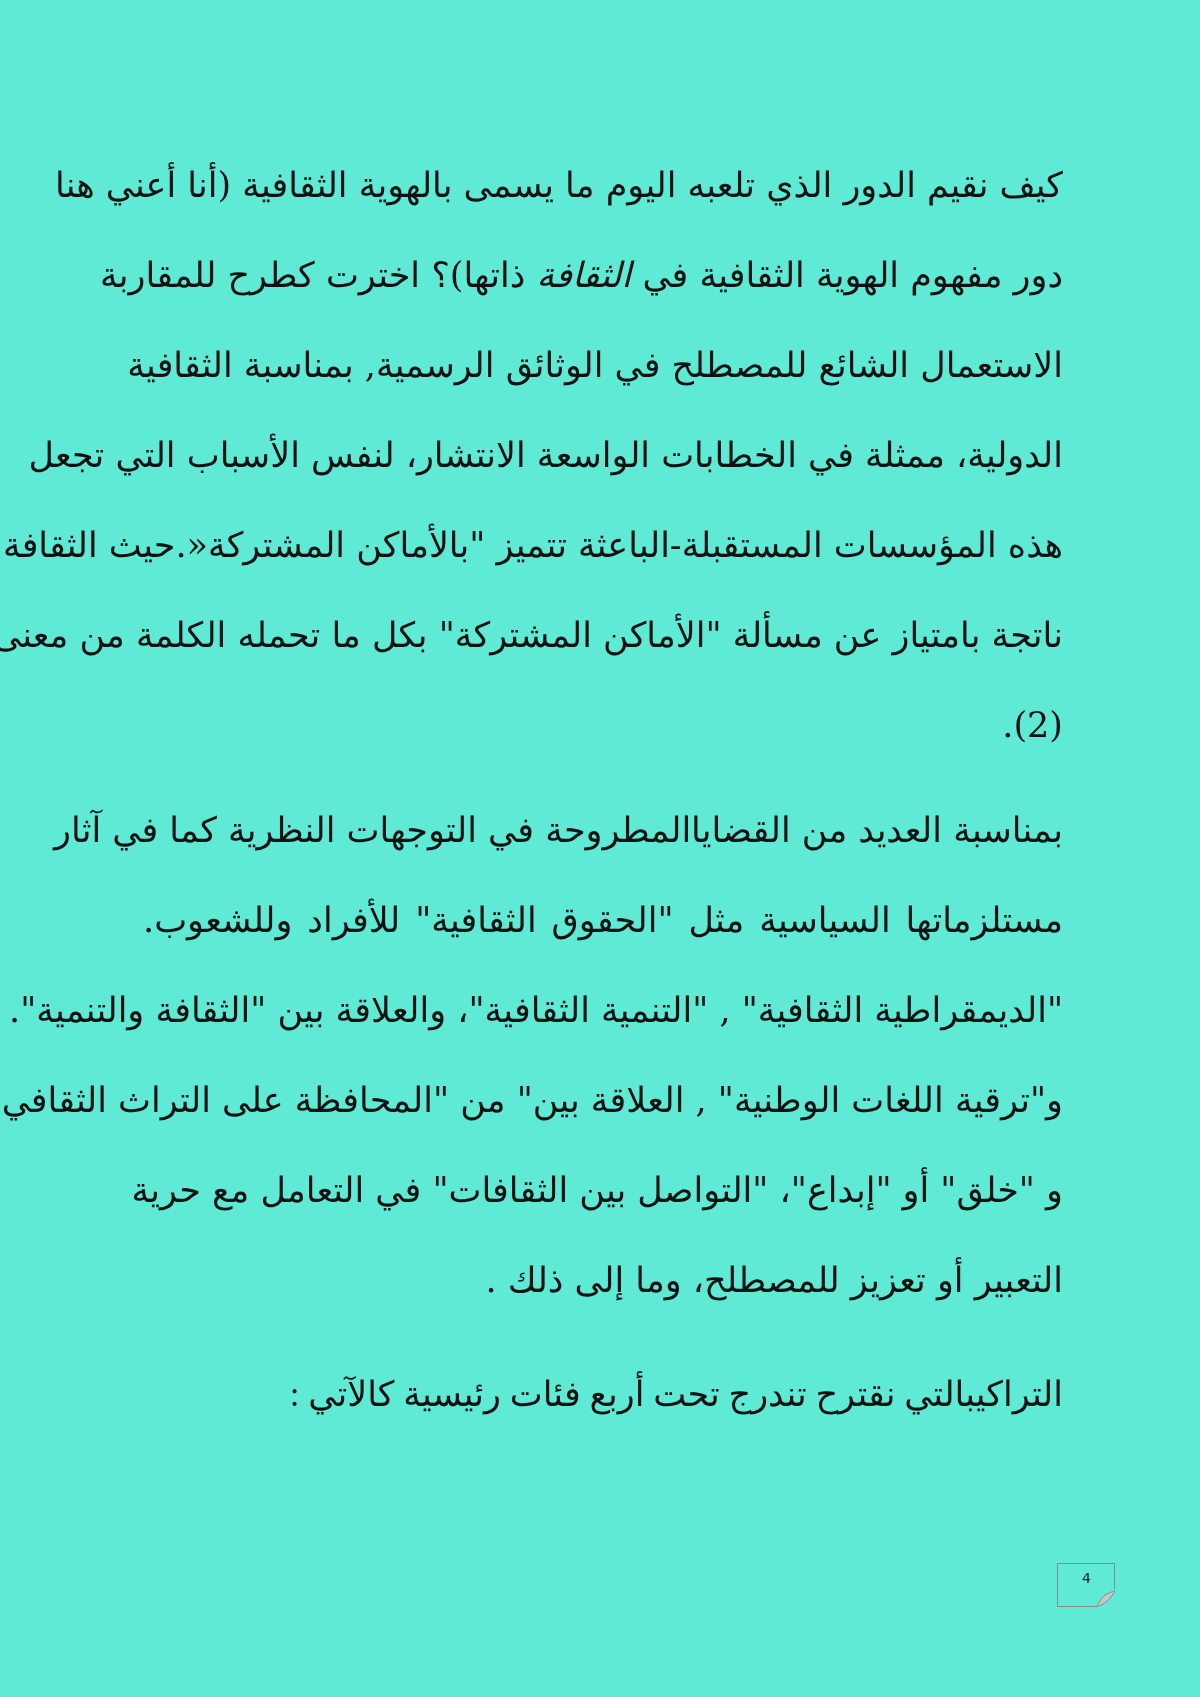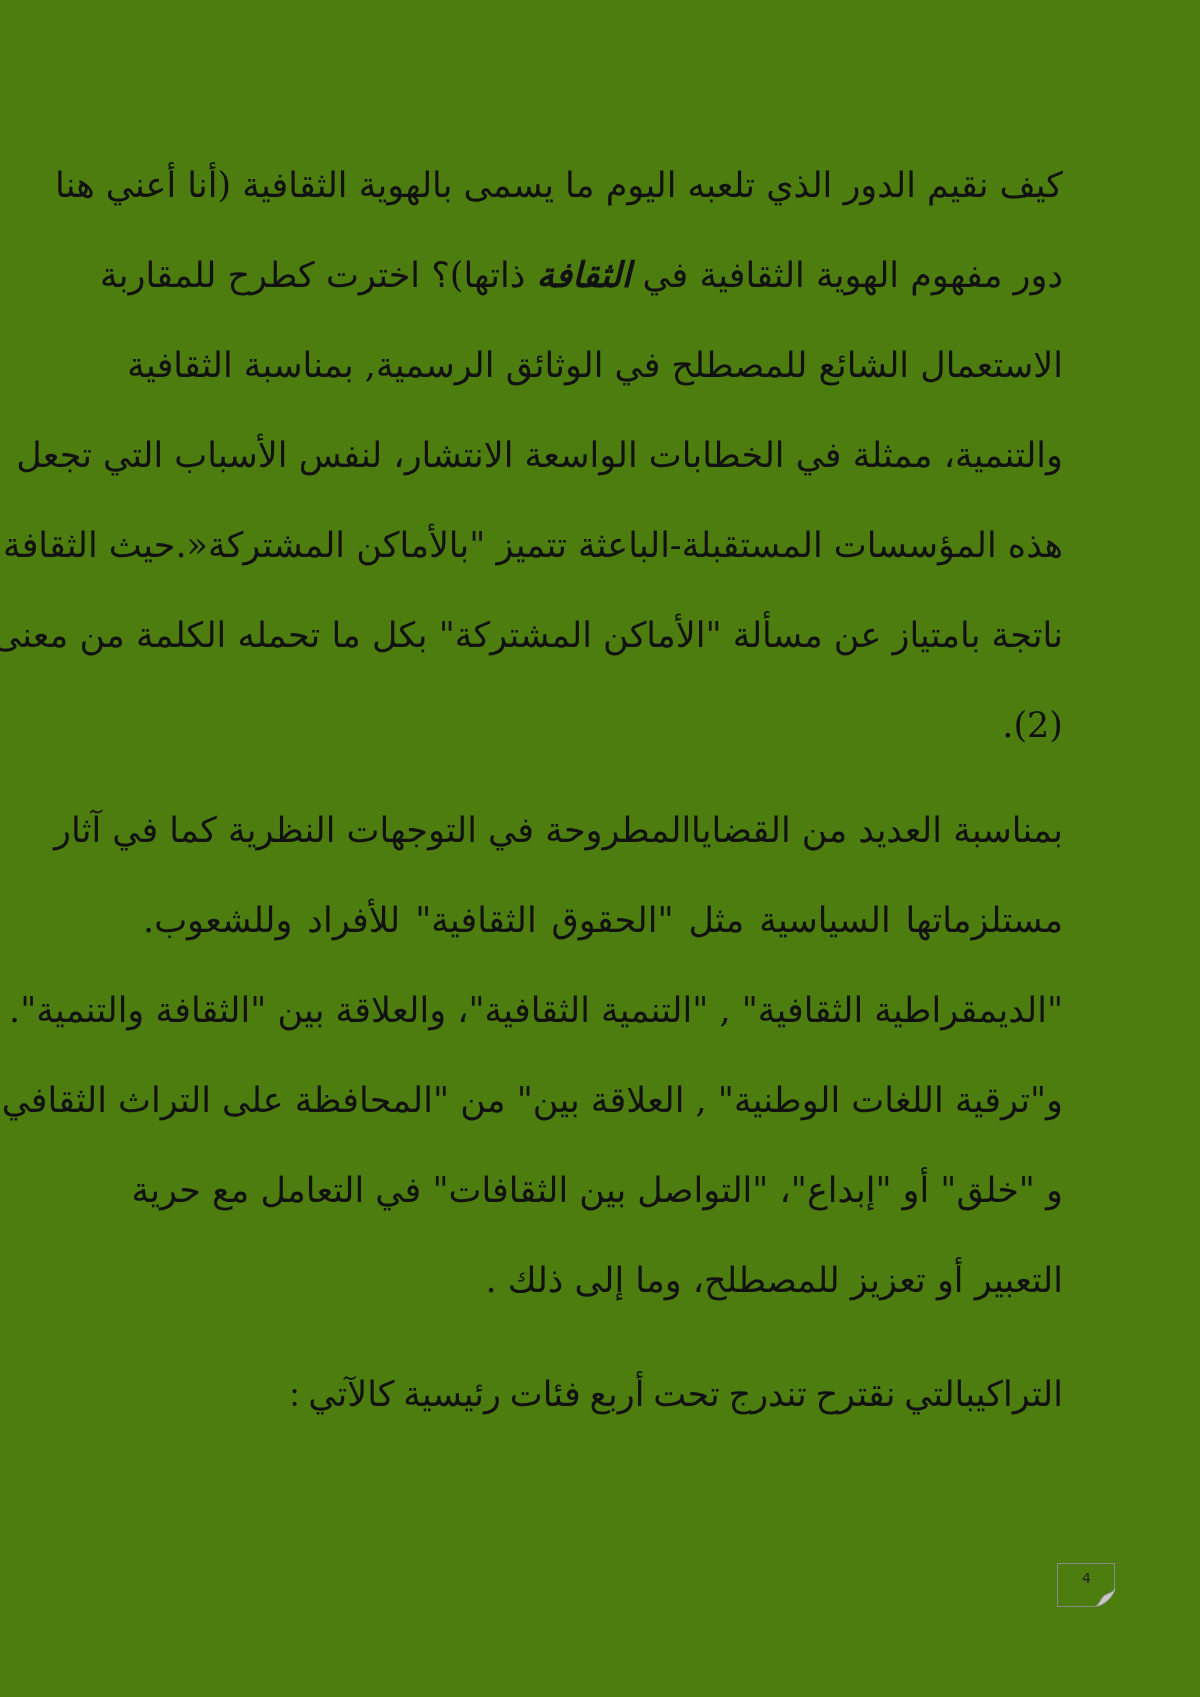--- a/index.html
+++ b/index.html
@@ -13,21 +13,21 @@
     position: relative;
     overflow: hidden;
     font-family: "DejaVu Serif", "Liberation Serif", serif;
     color: #111111;
   }
   .page {
     position: absolute;
     left: 0; top: 0;
     width: 1200px;
     height: 1697px;
-    background: #4d7c0f;
+    background: #5eead4;
   }
   .text-column {
     position: absolute;
     left: 143px;
     width: 920px;
     top: 140px;
     direction: rtl;
   }
   .para {
     margin: 0;
@@ -44,21 +44,21 @@
     height: 90px;
     white-space: nowrap;
     overflow: visible;
   }
   .line.last {
     text-align-last: right;
   }
   .p2 { margin-top: 15px; }
   .p3 { margin-top: 25px; font-family: Liberation Serif, serif; }
   .emph {
-    font-weight: bold;
+    font-weight: normal;
     font-style: italic;
   }
   .page-number-box {
     position: absolute;
     left: 1057px;
     top: 1563px;
     width: 58px;
     height: 44px;
     border: 1.5px solid #8a8a8a;
     border-right: none;
@@ -97,21 +97,21 @@
 <body>
 
 <div class="page">
 
   <div class="text-column">
 
     <div class="para p1">
       <span class="line">كيف نقيم الدور الذي تلعبه اليوم ما يسمى بالهوية الثقافية (أنا أعني هنا</span>
       <span class="line"><span>دور مفهوم الهوية الثقافية في </span><span class="emph">الثقافة</span><span> ذاتها)؟ اخترت كطرح للمقاربة</span></span>
       <span class="line">الاستعمال الشائع للمصطلح في الوثائق الرسمية, بمناسبة الثقافية</span>
-      <span class="line">والتنمية، ممثلة في الخطابات الواسعة الانتشار، لنفس الأسباب التي تجعل</span>
+      <span class="line">الدولية، ممثلة في الخطابات الواسعة الانتشار، لنفس الأسباب التي تجعل</span>
       <span class="line">هذه المؤسسات المستقبلة-الباعثة تتميز "بالأماكن المشتركة«.حيث الثقافة</span>
       <span class="line">ناتجة بامتياز عن مسألة "الأماكن المشتركة" بكل ما تحمله الكلمة من معنى</span>
       <span class="line last">(2).</span>
     </div>
 
     <div class="para p2">
       <span class="line">بمناسبة  العديد من القضاياالمطروحة في التوجهات النظرية كما في آثار</span>
       <span class="line">مستلزماتها السياسية مثل "الحقوق الثقافية" للأفراد وللشعوب.</span>
       <span class="line">"الديمقراطية الثقافية" , "التنمية الثقافية"، والعلاقة بين "الثقافة والتنمية".</span>
       <span class="line">و"ترقية اللغات الوطنية" , العلاقة بين" من "المحافظة على التراث الثقافي"</span>

